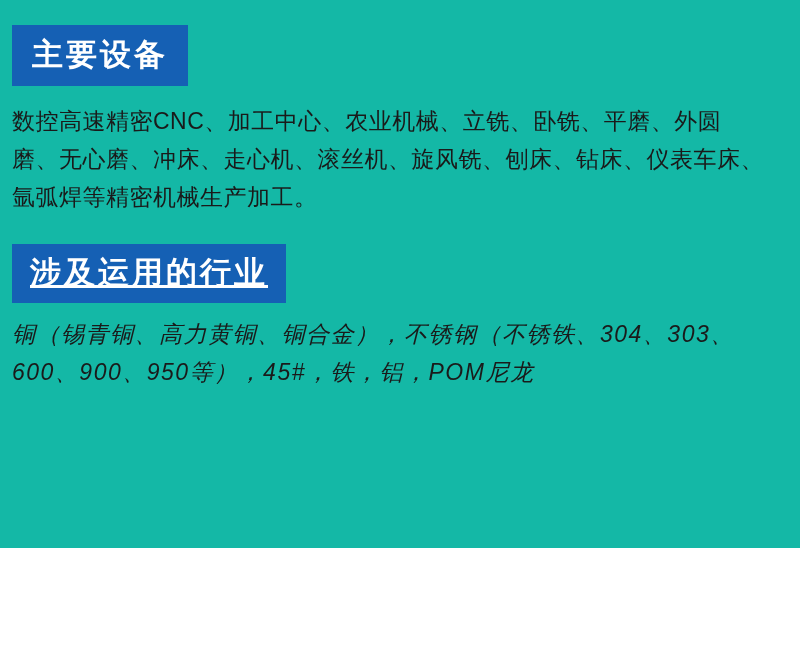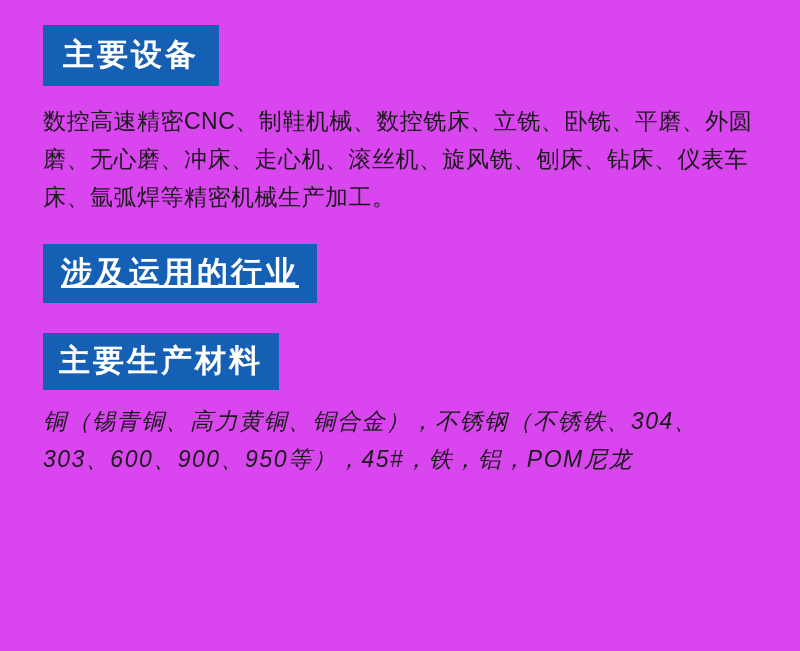--- a/index.html
+++ b/index.html
@@ -8,25 +8,25 @@
   }
   body {
     width: 800px;
     height: 651px;
     background: #ffffff;
     font-family: "Liberation Sans", sans-serif;
     overflow: hidden;
   }
   .page {
     width: 800px;
-    height: 651px;
+    height: 548px;
     position: relative;
     box-sizing: border-box;
-    padding: 0 43px;
-    background: #d946ef;
+    padding: 0 12px;
+    background: #14b8a6;
   }
   .section {
     margin: 0;
   }
   .section-heading {
     display: inline-block;
     background: #1560b4;
     color: #ffffff;
     font-weight: bold;
     letter-spacing: 3px;
@@ -69,25 +69,24 @@
     font-style: italic;
   }
 </style>
 </head>
 <body>
 
 <div class="page">
 
   <div class="section sec1">
     <div class="section-heading">主要设备</div>
-    <p class="body-text">数控高速精密CNC、制鞋机械、数控铣床、立铣、卧铣、平磨、外圆磨、无心磨、冲床、走心机、滚丝机、旋风铣、刨床、钻床、仪表车床、氩弧焊等精密机械生产加工。</p>
+    <p class="body-text">数控高速精密CNC、加工中心、农业机械、立铣、卧铣、平磨、外圆磨、无心磨、冲床、走心机、滚丝机、旋风铣、刨床、钻床、仪表车床、氩弧焊等精密机械生产加工。</p>
   </div>
 
   <div class="section sec2">
     <div class="section-heading">涉及运用的行业</div>
   </div>
 
   <div class="section sec3">
-    <div class="section-heading">主要生产材料</div>
     <p class="body-text">铜（锡青铜、高力黄铜、铜合金），不锈钢（不锈铁、304、303、600、900、950等），45#，铁，铝，POM尼龙</p>
   </div>
 
 </div>
 
 </body></html>

